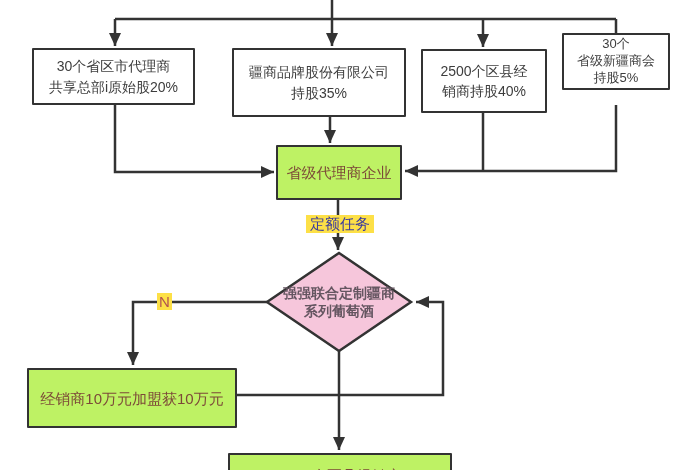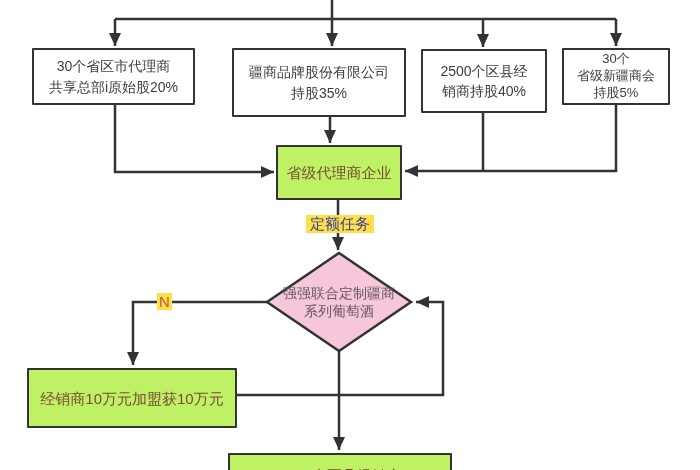--- a/index.html
+++ b/index.html
@@ -14,21 +14,21 @@
     position:absolute;box-sizing:border-box;
     border:2px solid #333333;border-radius:1px;
     display:flex;flex-direction:column;align-items:center;justify-content:center;
     text-align:center;line-height:1.45;
   }
   .node .ln{display:block;white-space:nowrap;}
   .white-node{background:#ffffff;color:#3d3d3d;font-size:14px;}
   .tan-node{background:#bef264;color:#7c4a38;font-size:15px;}
   .diamond-text{
     position:absolute;display:flex;flex-direction:column;align-items:center;justify-content:center;
-    text-align:center;color:#655661;font-size:14px;line-height:1.3;background:transparent;
+    text-align:center;color:#655661;font-size:14px;line-height:1.3;background:transparent;font-weight:bold;
   }
   .edge-label{
     position:absolute;background:#fde047;padding:0 2px;
     display:flex;align-items:center;justify-content:center;white-space:nowrap;
   }
   #quota-label{color:#3b3b9e;font-size:15px;}
   #n-label{color:#b2544f;font-size:15px;}
 </style>
 </head>
 <body>
@@ -67,21 +67,21 @@
   <div class="node white-node" style="left:232px;top:48px;width:174px;height:69px;">
     <span class="ln">疆商品牌股份有限公司</span>
     <span class="ln">持股35%</span>
   </div>
 
   <div class="node white-node" style="left:421px;top:49px;width:126px;height:64px;">
     <span class="ln">2500个区县经</span>
     <span class="ln">销商持股40%</span>
   </div>
 
-  <div class="node white-node" style="left:562px;top:48px;width:108px;height:57px;font-size:13px;line-height:1.3;">
+  <div class="node white-node" style="left:562px;top:33px;width:108px;height:57px;font-size:13px;line-height:1.3;">
     <span class="ln">30个</span>
     <span class="ln">省级新疆商会</span>
     <span class="ln">持股5%</span>
   </div>
 
   <div class="node tan-node" style="left:276px;top:145px;width:126px;height:55px;">
     <span class="ln">省级代理商企业</span>
   </div>
 
   <div class="edge-label" id="quota-label" style="left:306px;top:215px;width:64px;height:18px;">定额任务</div>

